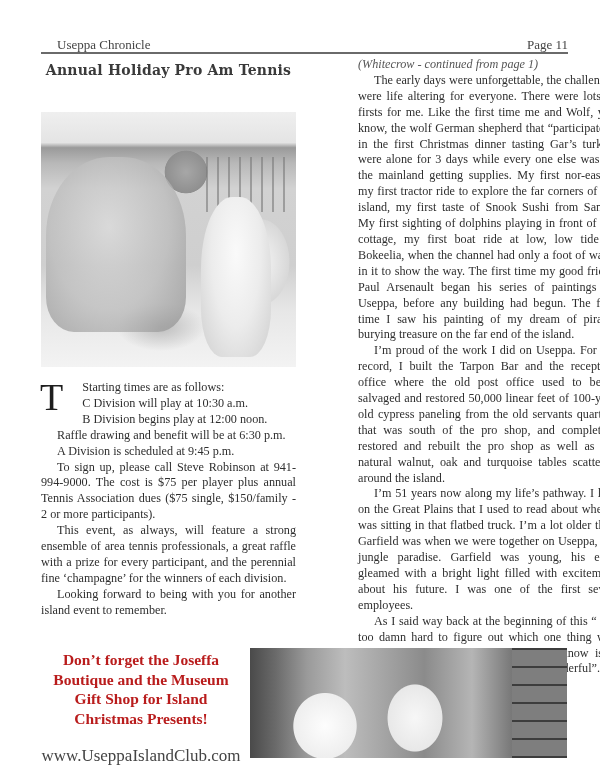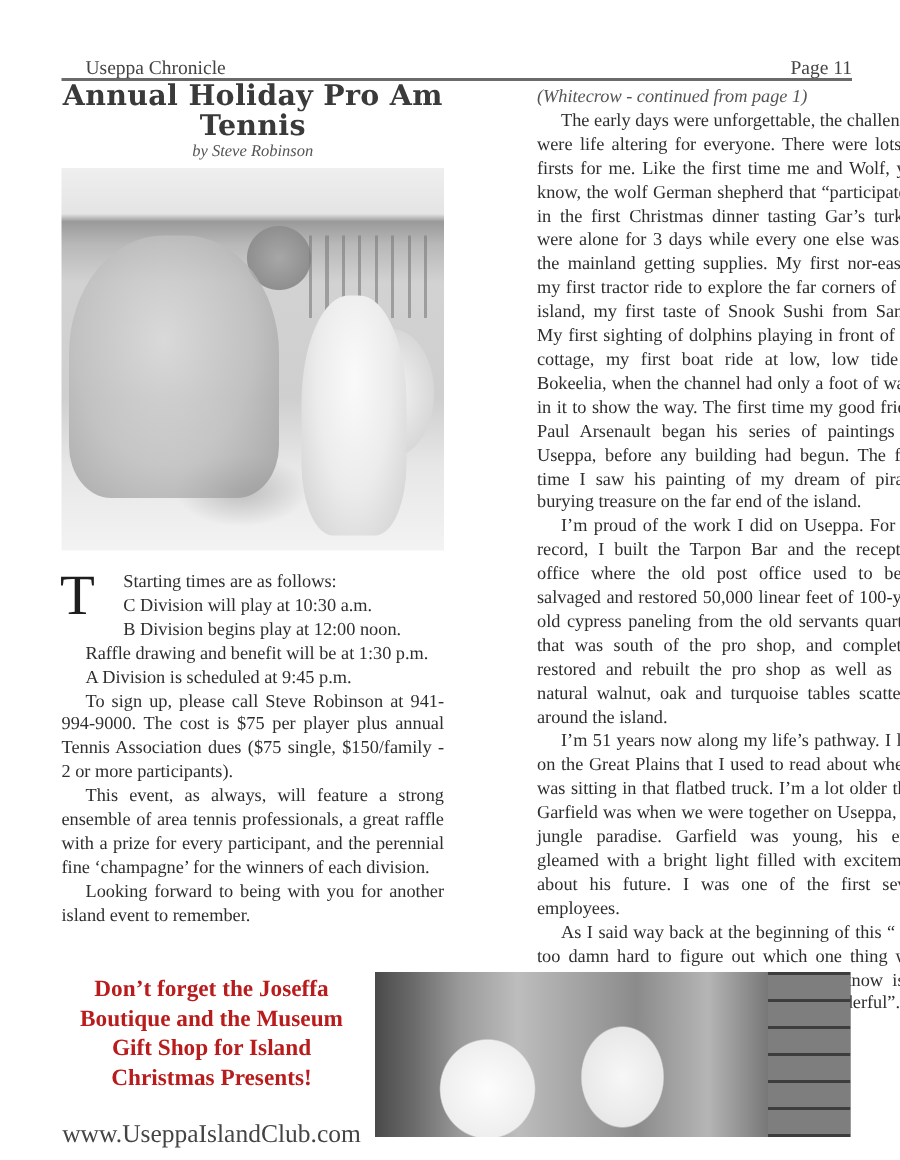--- a/index.html
+++ b/index.html
@@ -4,22 +4,22 @@
   <style>
     html, body { margin: 0; padding: 0; background: #ffffff; }
     body { width: 600px; height: 773px; position: relative; overflow: hidden;
       font-family: "Liberation Serif", "DejaVu Serif", serif; color: #2a2a2a; }
     .header { position: absolute; left: 41px; top: 37px; width: 527px; height: 16px; }
     .hdr-left { position: absolute; left: 16px; top: 0; font-size: 13px; color: #444; }
     .hdr-right { position: absolute; right: 0; top: 0; font-size: 13px; color: #444; }
     .rule { position: absolute; left: 41px; top: 52px; width: 527px; height: 1.5px; background: #6a6a6a; }
 
     .left { position: absolute; left: 41px; top: 54px; width: 255px; }
-    .title { font-family: "DejaVu Serif", serif; font-weight: bold; font-size: 19px; text-align: center;
-      line-height: 20px; color: #3a3a3a; margin: 0; letter-spacing: 0.2px; }
+    .title { font-family: "DejaVu Serif", serif; font-weight: bold; font-size: 14px; text-align: center;
+      line-height: 32px; color: #3a3a3a; margin: 0; letter-spacing: 0.2px; }
     .byline { font-style: italic; font-size: 11px; text-align: center; color: #555; margin-top: 1px; line-height: 12px; }
 
     .photo1 { position: absolute; left: 41px; top: 112px; width: 255px; height: 255px;
       background:
         radial-gradient(ellipse 40px 60px at 220px 150px, #f5f5f5 0%, #d8d8d8 70%, transparent 72%),
         radial-gradient(ellipse 55px 30px at 120px 215px, #bdbdbd 0%, transparent 80%),
         radial-gradient(circle 35px at 145px 60px, #a7a7a7 0%, #8f8f8f 60%, transparent 62%),
         linear-gradient(180deg, #efefef 0%, #e4e4e4 12%, #9a9a9a 14%, #b8b8b8 20%, #d2d2d2 30%, #cfcfcf 60%, #e7e7e7 78%, #f3f3f3 100%);
       overflow: hidden; }
     .photo1 .dock { position: absolute; left: 165px; top: 45px; width: 88px; height: 55px;
@@ -56,35 +56,34 @@
 <body>
 
 <div class="header">
   <span class="hdr-left">Useppa Chronicle</span>
   <span class="hdr-right">Page 11</span>
 </div>
 <div class="rule"></div>
 
 <div class="left">
   <h1 class="title">Annual Holiday Pro Am Tennis</h1>
-  <div class="byline">by Steve Robinson</div>
 </div>
 
 <div class="photo1" title="Man kneeling beside a white dog on a dock">
   <div class="dock"></div>
   <div class="man"></div>
   <div class="dog"></div>
 </div>
 
 <div class="body-left">
   <p class="first"><span class="dropcap">T</span></p>
   <p>Starting times are as follows:</p>
   <p>C Division will play at 10:30 a.m.</p>
   <p>B Division begins play at 12:00 noon.</p>
-  <p>Raffle drawing and benefit will be at 1:30 p.m.</p>
+  <p>Raffle drawing and benefit will be at 6:30 p.m.</p>
   <p>A Division is scheduled at 9:45 p.m.</p>
   <p>To sign up, please call Steve Robinson at 941-994-9000. The cost is $75 per player plus annual Tennis Association dues ($75 single, $150/family - 2 or more participants).</p>
   <p>This event, as always, will feature a strong ensemble of area tennis professionals, a great raffle with a prize for every participant, and the perennial fine ‘champagne’ for the winners of each division.</p>
   <p>Looking forward to being with you for another island event to remember.</p>
 </div>
 
 <div class="right">
   <div class="cont">(Whitecrow - continued from page 1)</div>
   <p>The early days were unforgettable, the challenges were life altering for everyone. There were lots of firsts for me. Like the first time me and Wolf, you know, the wolf German shepherd that “participated” in the first Christmas dinner tasting Gar’s turkey, were alone for 3 days while every one else was on the mainland getting supplies. My first nor-easter, my first tractor ride to explore the far corners of the island, my first taste of Snook Sushi from Sanae. My first sighting of dolphins playing in front of my cottage, my first boat ride at low, low tide to Bokeelia, when the channel had only a foot of water in it to show the way. The first time my good friend Paul Arsenault began his series of paintings on Useppa, before any building had begun. The first time I saw his painting of my dream of pirates burying treasure on the far end of the island.</p>
   <p>I’m proud of the work I did on Useppa. For the record, I built the Tarpon Bar and the reception office where the old post office used to be. I salvaged and restored 50,000 linear feet of 100-year old cypress paneling from the old servants quarters that was south of the pro shop, and completely restored and rebuilt the pro shop as well as the natural walnut, oak and turquoise tables scattered around the island.</p>

